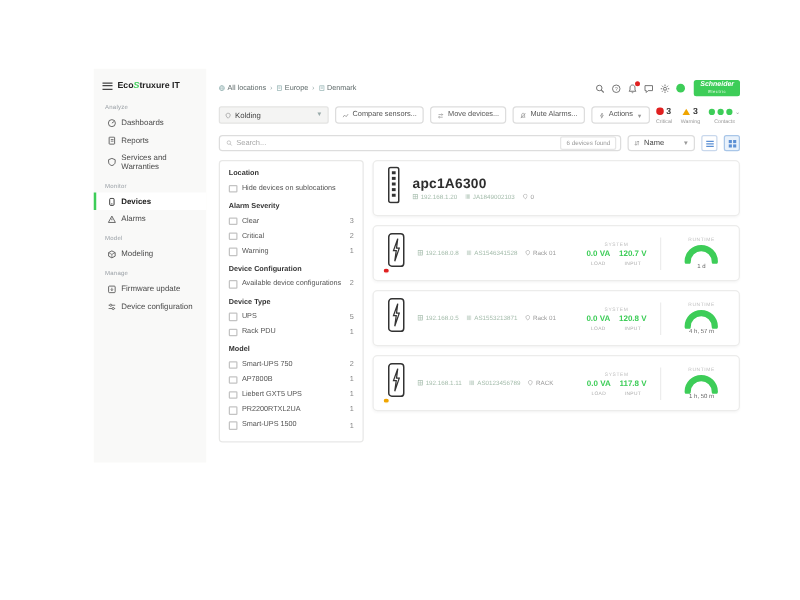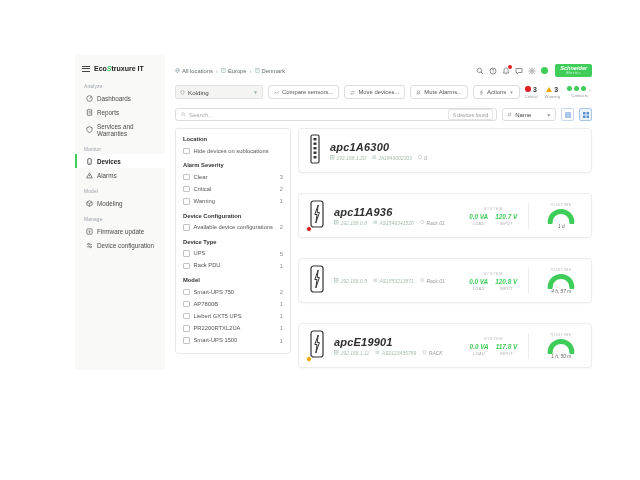--- a/index.html
+++ b/index.html
@@ -68,21 +68,21 @@
   
   .filters { width:116px; border:1px solid #e8e8e7; border-radius:3px; background:#fff; padding:7px 7px 9px 7px; }
   .fgroup-label { font-size:5.8px; font-weight:bold; color:#333; margin:8px 0 1px 0; }
   .fgroup-label:first-child { margin-top:0; }
   .frow { display:flex; align-items:center; gap:4px; margin-top:5.5px; }
   .cbox { width:6.5px; height:6.5px; border:1px solid #c3c3c3; border-radius:1px; background:#fff; flex-shrink:0; }
   .flabel { font-size:5.8px; color:#555; flex:1; line-height:1.15; }
   .fcount { font-size:5.8px; color:#888; }
 
   
-  .cards { flex:1; display:flex; flex-direction:column; gap:20px;font-style:italic; }
+  .cards { flex:1; display:flex; flex-direction:column; gap:7px; }
   .card { height:45px; border:1px solid #ececeb; border-radius:4px; background:#fff; box-shadow:0 1px 2px rgba(0,0,0,.03); display:flex; align-items:center; padding:0 9px 0 10px; gap:9px; cursor:pointer; }
   .dev-ico { position:relative; flex-shrink:0; }
   .dev-badge { position:absolute; left:-3px; bottom:0px; width:5.5px; height:5.5px; border-radius:50%; border:1px solid #fff; }
   .dev-badge.critical { background:#e02020; }
   .dev-badge.warning { background:#f0a500; }
   .dev-main { display:flex; flex-direction:column; gap:2px; min-width:0; }
   .dev-name { font-size:11px; font-weight:bold; color:#2e2e2e; letter-spacing:.2px; }
   .dev-meta { display:flex; align-items:center; gap:6px; font-size:5px; }
   .meta-item { display:flex; align-items:center; gap:2px; color:#a4bcab; }
   .meta-item.gray { color:#9a9a9a; }
@@ -496,21 +496,20 @@
 
         <div class="card">
           <span class="dev-ico">
             <svg viewBox="0 0 16 28" width="16" height="28">
                 <rect x="2" y="1" width="12" height="26" rx="2.5" fill="none" stroke="#333" stroke-width="1.2"></rect>
                 <path d="M9.2 5 L5.8 14.5 H8 L6.8 23 L10.4 12.5 H8.2 Z" fill="none" stroke="#333" stroke-width="1"></path>
               </svg>
             <span class="dev-badge critical"></span>
           </span>
           <div class="dev-main">
-            <div class="dev-name">apc11A936</div>
             <div class="dev-meta">
               <span class="meta-item">
                   <svg class="mi" viewBox="0 0 5 5">
                     <rect x=".5" y=".5" width="4" height="4" fill="none" stroke="#a4bcab" stroke-width=".6"></rect>
                     <line x1=".5" y1="2.5" x2="4.5" y2="2.5" stroke="#a4bcab" stroke-width=".5"></line>
                     <line x1="2.5" y1=".5" x2="2.5" y2="4.5" stroke="#a4bcab" stroke-width=".5"></line>
                   </svg>
                   <span>192.168.0.8</span>
                 </span>
               <span class="meta-item">
@@ -616,21 +615,20 @@
 
         <div class="card">
           <span class="dev-ico">
             <svg viewBox="0 0 16 28" width="16" height="28">
                 <rect x="2" y="1" width="12" height="26" rx="2.5" fill="none" stroke="#333" stroke-width="1.2"></rect>
                 <path d="M9.2 5 L5.8 14.5 H8 L6.8 23 L10.4 12.5 H8.2 Z" fill="none" stroke="#333" stroke-width="1"></path>
               </svg>
             <span class="dev-badge warning"></span>
           </span>
           <div class="dev-main">
-            <div class="dev-name">apcE19901</div>
             <div class="dev-meta">
               <span class="meta-item">
                   <svg class="mi" viewBox="0 0 5 5">
                     <rect x=".5" y=".5" width="4" height="4" fill="none" stroke="#a4bcab" stroke-width=".6"></rect>
                     <line x1=".5" y1="2.5" x2="4.5" y2="2.5" stroke="#a4bcab" stroke-width=".5"></line>
                     <line x1="2.5" y1=".5" x2="2.5" y2="4.5" stroke="#a4bcab" stroke-width=".5"></line>
                   </svg>
                   <span>192.168.1.11</span>
                 </span>
               <span class="meta-item">

